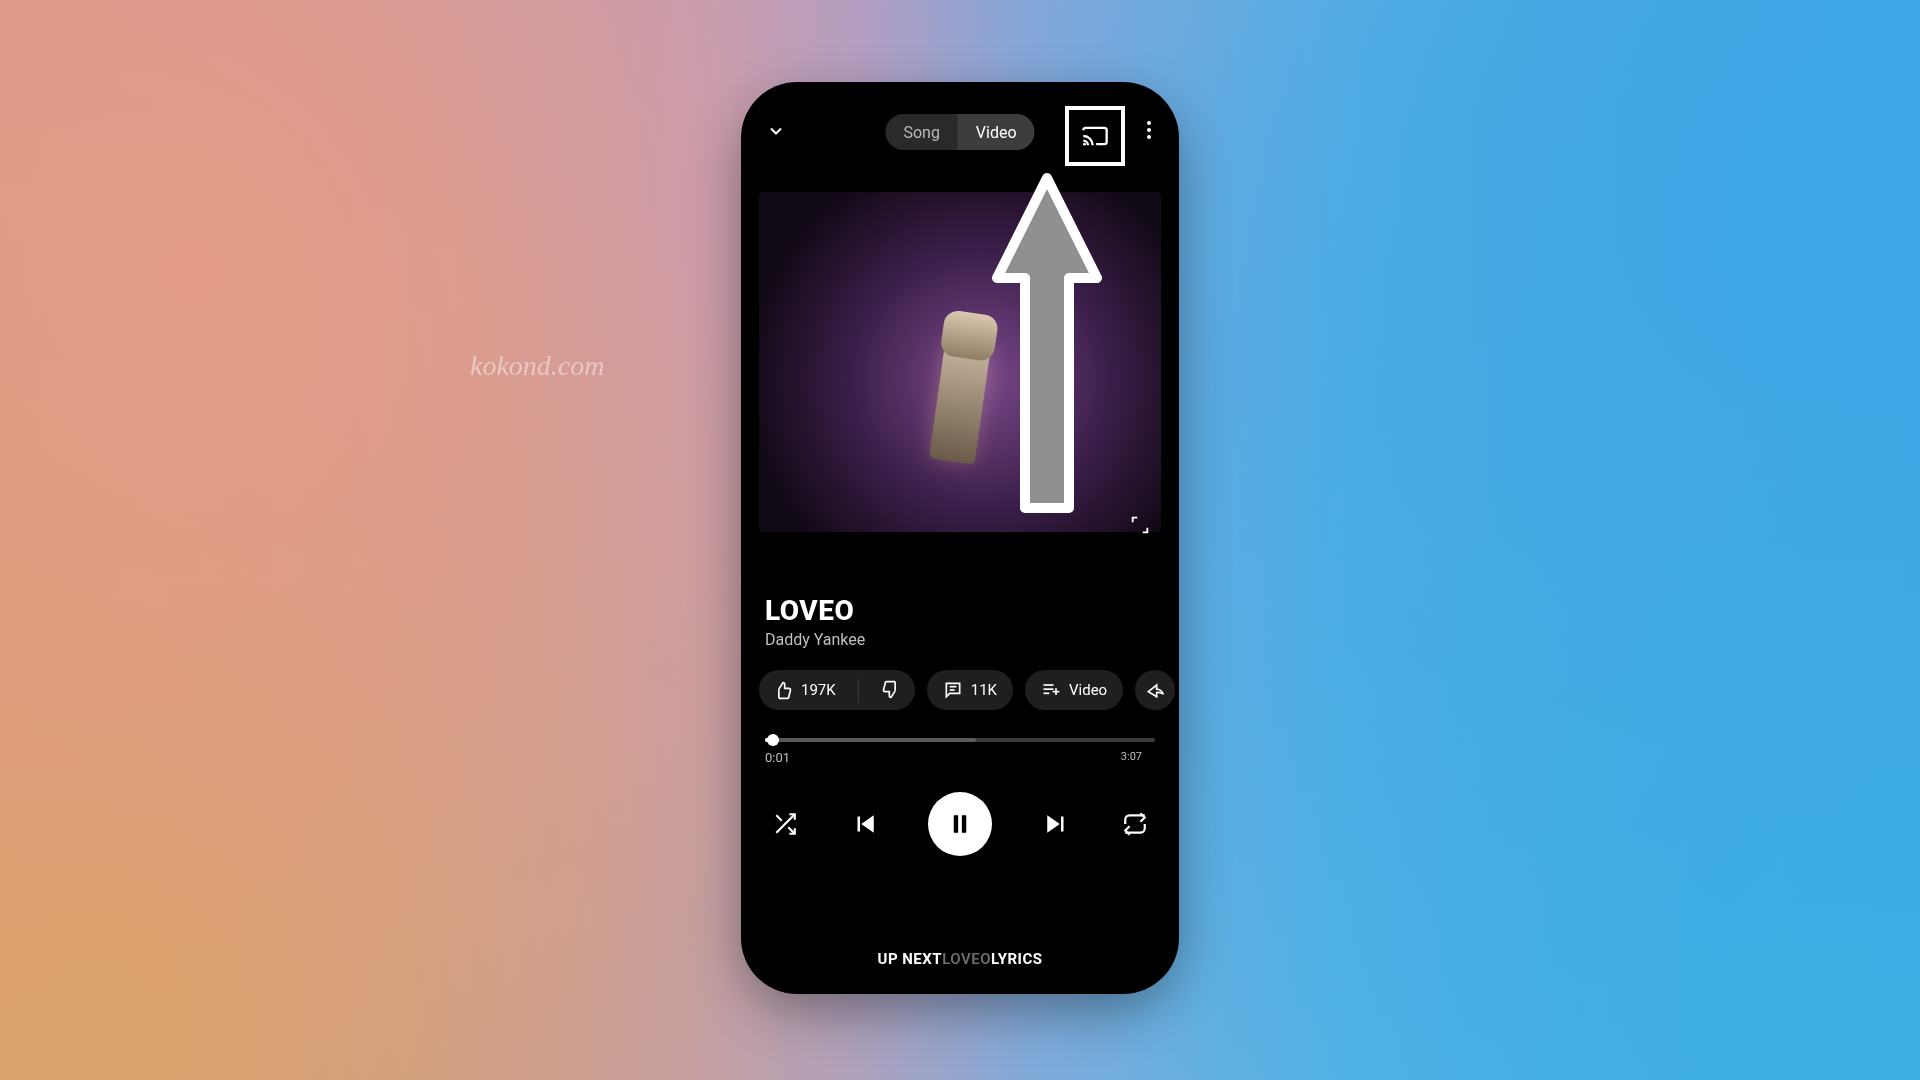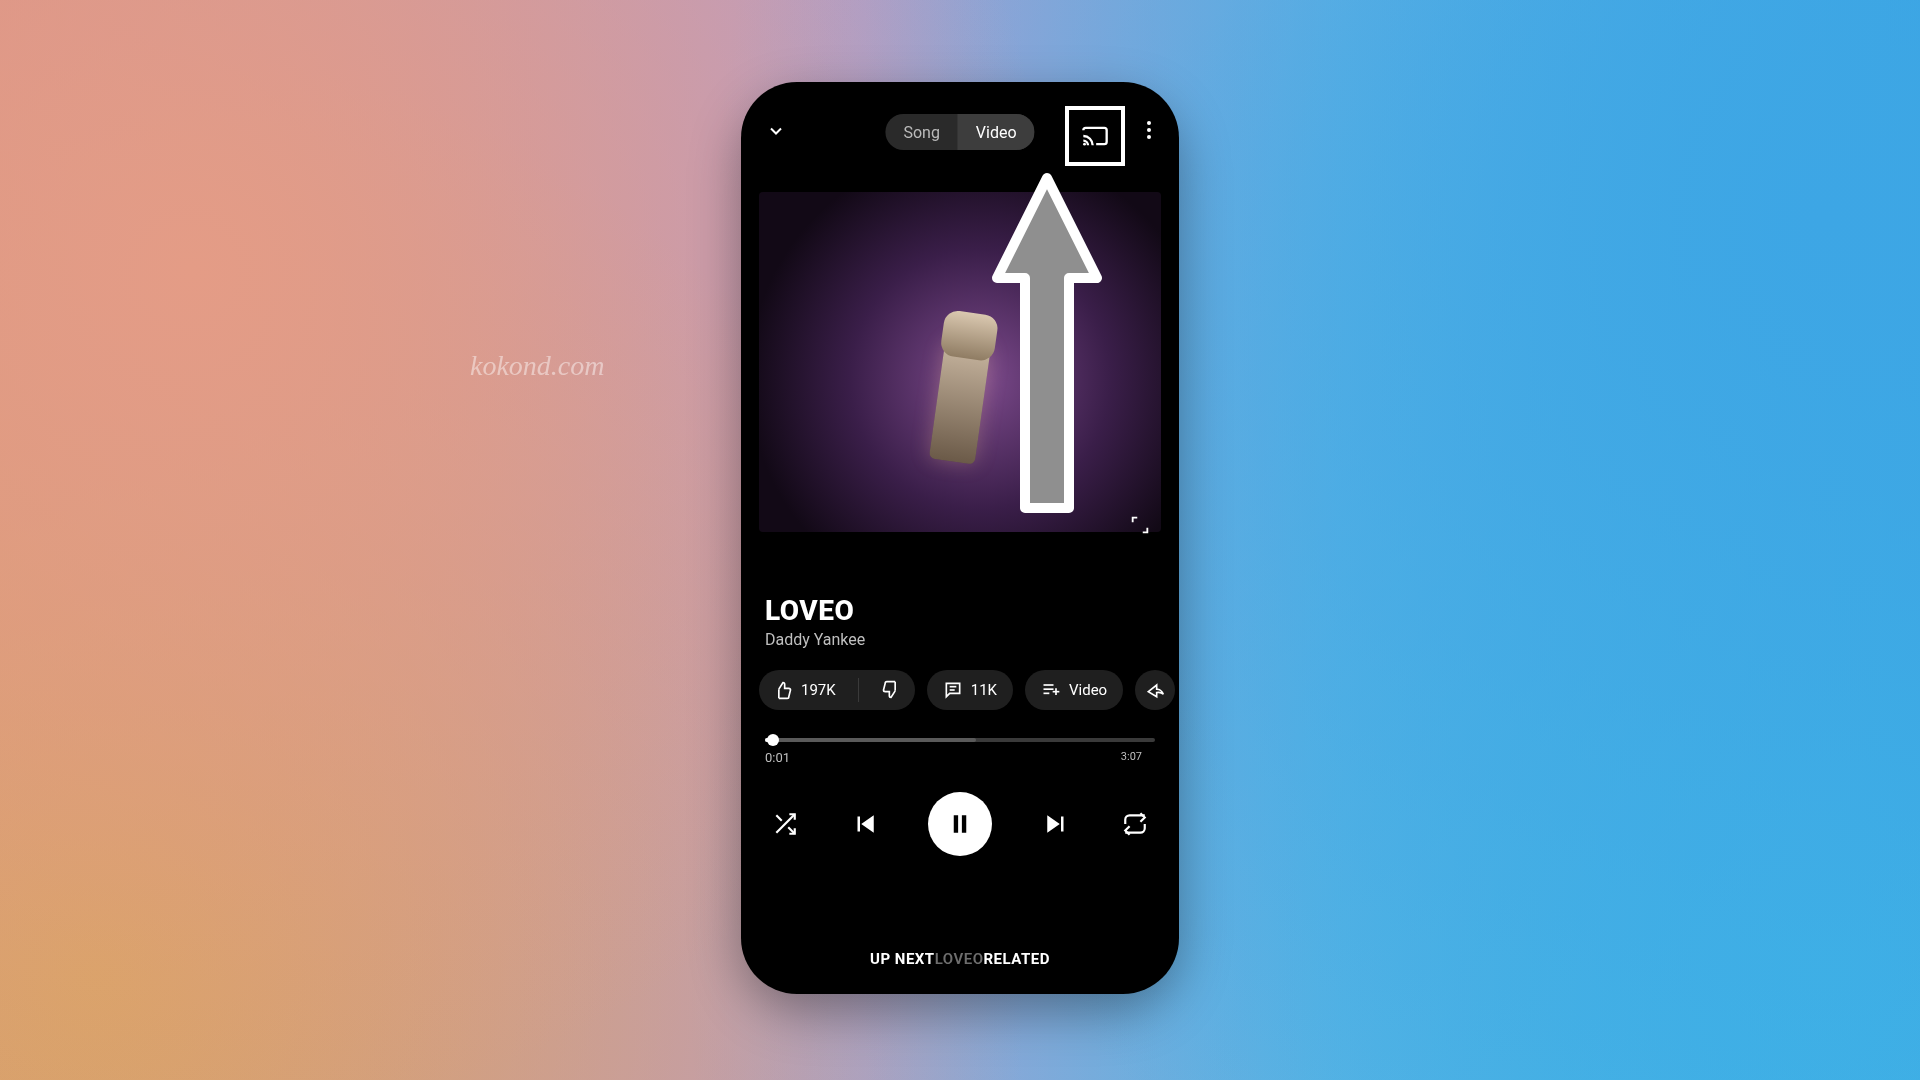--- a/index.html
+++ b/index.html
@@ -239,18 +239,18 @@
               <path d="M3 12V8a4 4 0 0 1 4-4h14"></path>
               <path d="M7 22l-4-4 4-4"></path>
               <path d="M21 12v4a4 4 0 0 1-4 4H3"></path>
             </svg>
         </div>
       </div>
 
       <div class="tabs">
         <div class="tab">UP NEXT</div>
         <div class="tab dim">LOVEO</div>
-        <div class="tab">RELATED</div>
+        <div class="tab">LYRICS</div>
       </div>
 
     </div>
   </div>
 </div>
 
 </body></html>

